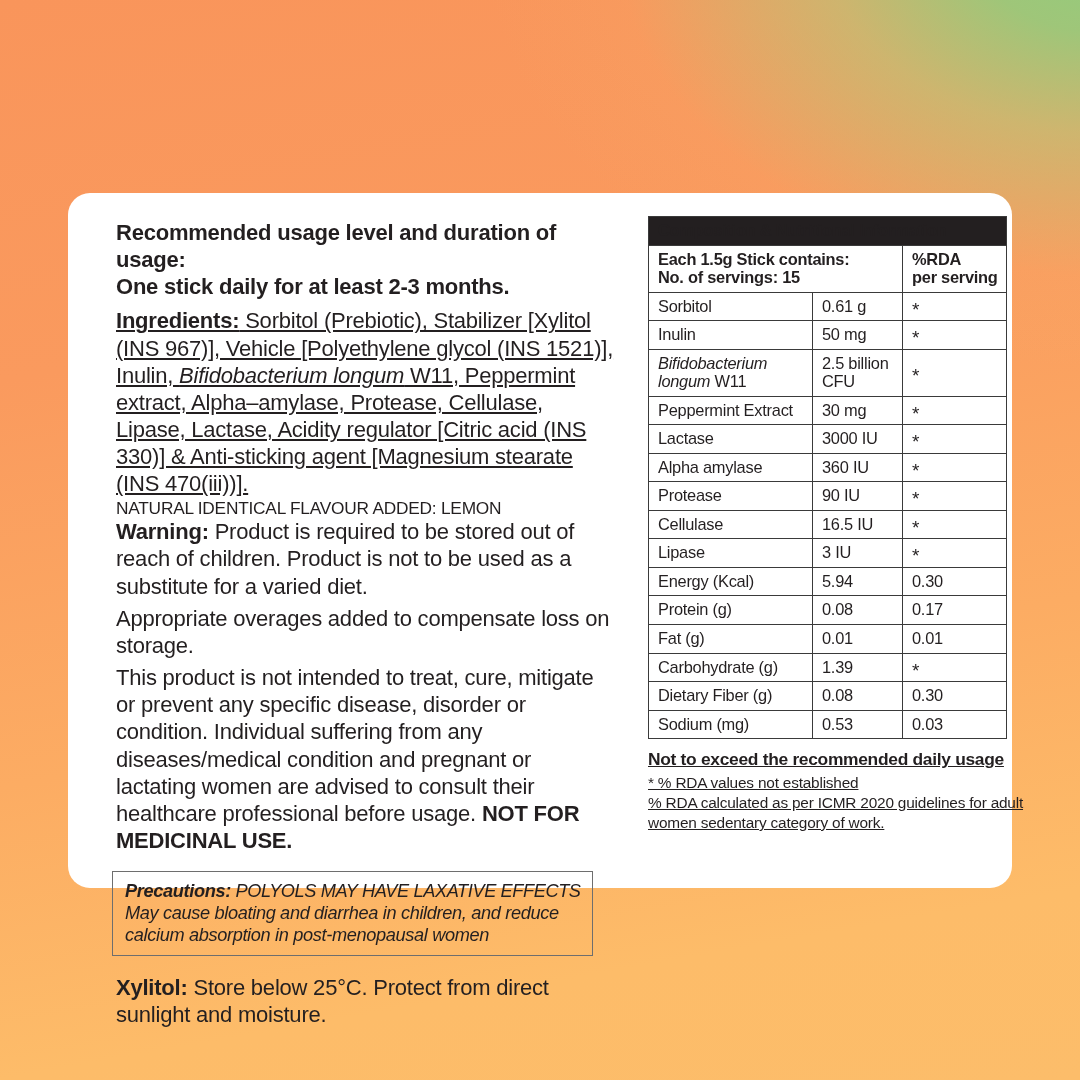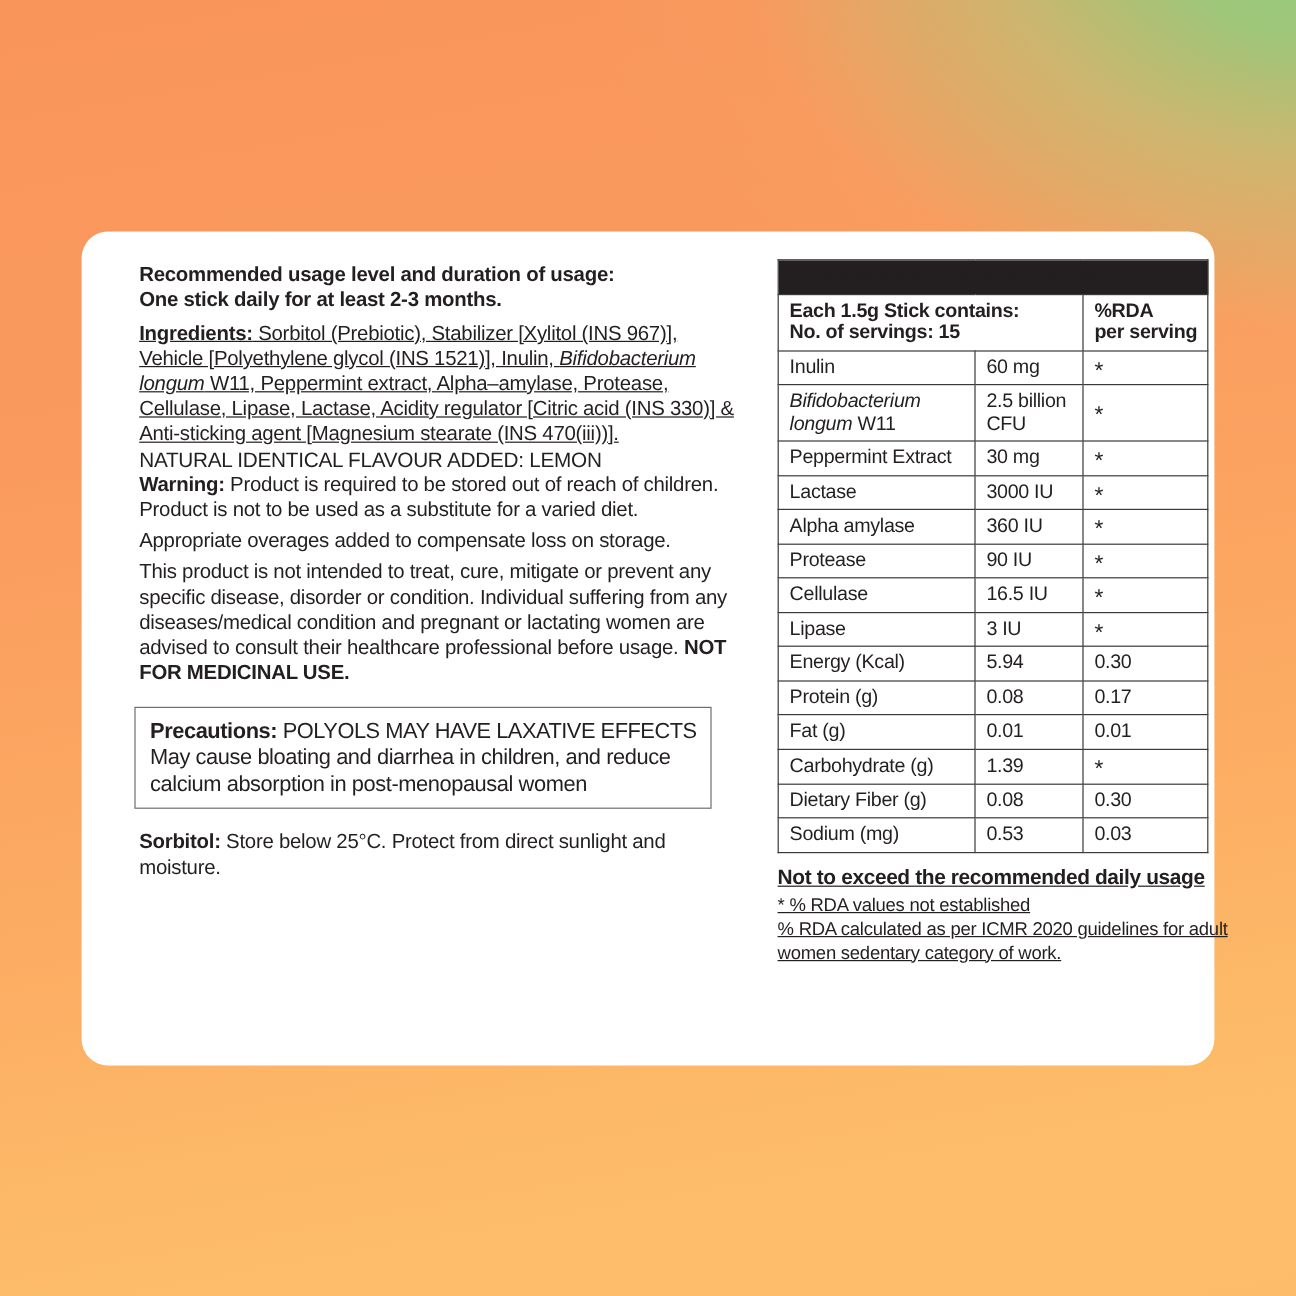--- a/index.html
+++ b/index.html
@@ -38,21 +38,21 @@
 
   
   .left-col {
     width: 500px;
     flex: 0 0 500px;
     padding-top: 4px;
     color: #231f20;
   }
 
   .left-col p {
-    font-size: 17px;
+    font-size: 22px;
     line-height: 1.235;
     letter-spacing: -0.22px;
     margin-bottom: 5px;
   }
 
   .headline {
     font-weight: bold;
     font-size: 19.5px;
     line-height: 1.25;
     letter-spacing: -0.3px;
@@ -79,20 +79,21 @@
     margin-top: 17px;
     margin-left: -4px;
     width: 481px;
   }
 
   .precautions p {
     font-size: 18.2px;
     line-height: 1.21;
     letter-spacing: -0.35px;
     margin-bottom: 0;
+    font-style: italic;
   }
 
   .precaut-caps { letter-spacing: -0.4px; }
 
   .storage {
     margin-top: 18px;
     margin-left: 0;
   }
 
   
@@ -206,21 +207,21 @@
       </p>
 
       <div class="precautions">
         <p>
           <span class="lede">Precautions:</span><span class="precaut-caps"> POLYOLS MAY HAVE LAXATIVE EFFECTS</span>
         </p>
         <p>May cause bloating and diarrhea in children, and reduce calcium absorption in post-menopausal women</p>
       </div>
 
       <p class="storage">
-        <span class="lede">Sorbitol:</span><span> Store below 25°C. Protect from direct sunlight and moisture.</span>
+        <span class="lede">Xylitol:</span><span> Store below 25°C. Protect from direct sunlight and moisture.</span>
       </p>
 
     </div>
 
     <div class="right-col">
 
       <table class="nutri">
         <colgroup>
           <col class="col-name">
             <col class="col-value">
@@ -233,23 +234,28 @@
           <tr class="subhead">
             <td colspan="2">
               <span>Each 1.5g Stick contains:</span><br>
               <span>No. of servings: 15</span>
             </td>
             <td>
               <span>%RDA</span><br>
               <span>per serving</span>
             </td>
           </tr>
+        <tr>
+              <td>Sorbitol</td>
+              <td>0.61 g</td>
+              <td class="rda"><span class="star">*</span></td>
+            </tr>
             <tr>
               <td>Inulin</td>
-              <td>60 mg</td>
+              <td>50 mg</td>
               <td class="rda"><span class="star">*</span></td>
             </tr>
             <tr>
               <td><span class="sp-name">Bifidobacterium longum </span><span>W11</span></td>
               <td>2.5 billion CFU</td>
               <td class="rda"><span class="star">*</span></td>
             </tr>
             <tr>
               <td>Peppermint Extract</td>
               <td>30 mg</td>

